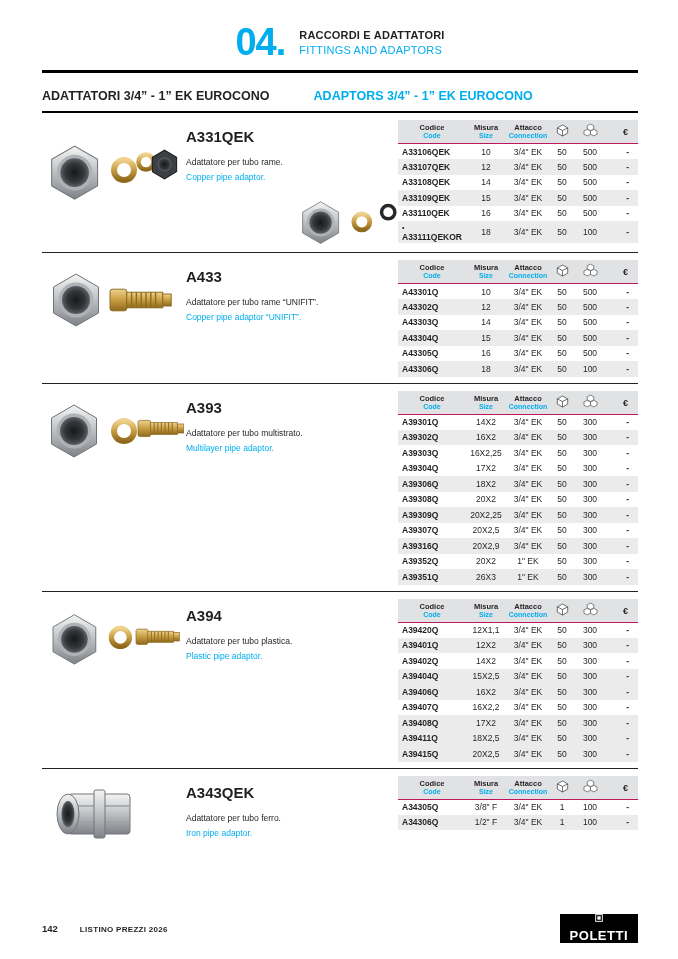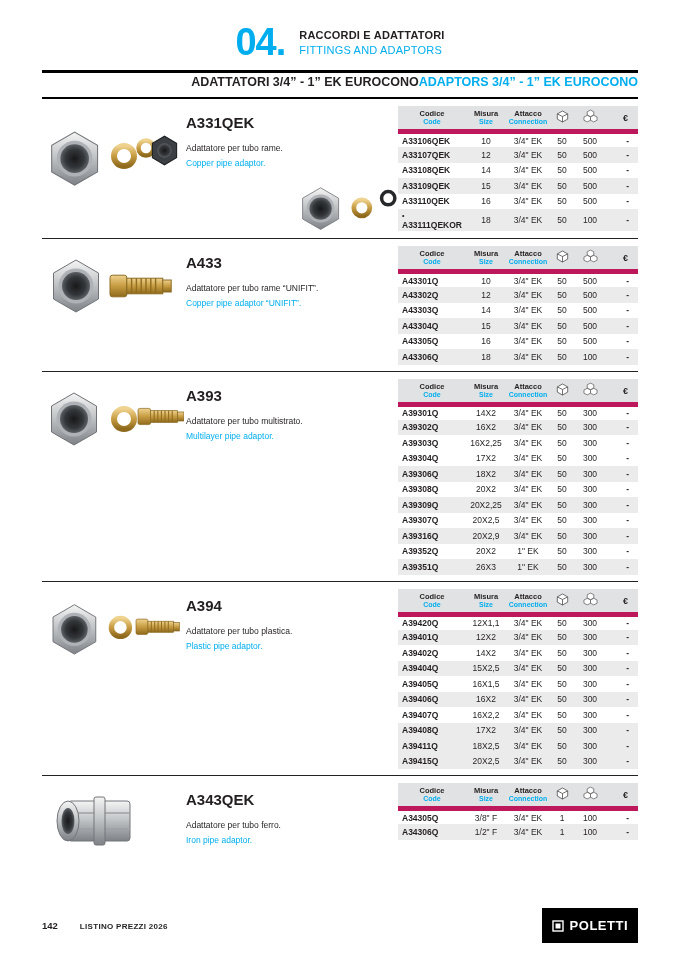--- a/index.html
+++ b/index.html
@@ -12,54 +12,54 @@
 
   
   .hdr { display:flex; gap:14px; align-items:flex-start;justify-content:center; }
   .hdr-num { font-size:38px; font-weight:bold; color:#00AEEF; line-height:32px; letter-spacing:-1px; }
   .hdr-titles { display:flex; flex-direction:column; gap:3px; padding-top:3px; }
   .hdr-it { font-size:11px; font-weight:bold; color:#231f20; letter-spacing:0.2px; }
   .hdr-en { font-size:11px; font-weight:normal; color:#00AEEF; letter-spacing:0.2px; }
   .hdr-rule { height:3px; background:#000; margin-top:12px; }
 
   
-  .sec-title { display:flex; justify-content:flex-end; margin-top:2px; padding-bottom:8px; border-bottom:2px solid #000; }
+  .sec-title { display:flex; justify-content:flex-start; margin-top:16px; padding-bottom:8px; border-bottom:2px solid #000;gap:44px; }
   .sec-title-it { font-size:12.5px; font-weight:bold; color:#231f20; }
   .sec-title-en { font-size:12.5px; font-weight:bold; color:#00AEEF; }
 
   
   section.product { display:flex; border-bottom:1.5px solid #222; padding:7px 0 6px; position:relative; }
   section.product.last { border-bottom:none; }
   .p-img { width:142px; display:flex; align-items:flex-start; padding-top:6px; }
   .p-info { width:214px; padding:6px 10px 0 2px; }
   .p-name { font-size:15px; font-weight:bold; margin:2px 0 12px; }
   .p-desc-it { font-size:8.5px; margin-bottom:5px; }
   .p-desc-en { font-size:8.5px; color:#00AEEF; }
   .p-extra { position:absolute; left:253px; top:82px; }
 
   
   .p-table { width:240px; }
   table { border-collapse:collapse; width:240px; table-layout:fixed; }
-  thead th { background:#e1e2e4; padding:3px 2px 2px; vertical-align:middle; border-bottom:5px solid #be185d; }
+  thead th { background:#e1e2e4; padding:3px 2px 2px; vertical-align:middle; border-bottom:1px solid #be185d; }
   .h-it { display:block; font-size:7.5px; font-weight:bold; color:#231f20; line-height:9px; }
   .h-en { display:block; font-size:7px; font-weight:bold; color:#00AEEF; line-height:8.5px; }
   .h-eur { display:block; font-size:9px; font-weight:bold; text-align:right; padding-right:8px; }
   th.icon-th { text-align:center; }
   tbody td { height:15.5px; font-size:8.5px; text-align:center; padding:1px 2px; color:#231f20; }
   tbody td.code-cell { font-weight:bold; text-align:left; padding-left:4px; }
   tbody td.price-cell { font-weight:bold; text-align:right; padding-right:9px; }
   tbody tr.alt { background:#ebebec; }
   .marker { font-size:7px; }
 
   
   .footer { position:absolute; left:42px; right:40px; bottom:16px; display:flex; justify-content:space-between; align-items:center; }
   .foot-left { display:flex; align-items:baseline; }
   .page-num { font-size:9.5px; font-weight:bold; }
   .price-list { font-size:8px; font-weight:bold; margin-left:22px; letter-spacing:0.3px; }
-  .brand-logo { background:#000; height:35px; padding:0 10px; display:flex; align-items:center; gap:6px; }
+  .brand-logo { background:#000; height:29px; padding:0 10px; display:flex; align-items:center; gap:6px;flex-direction:column; }
   .brand-text { color:#fff; font-size:13px; font-weight:bold; letter-spacing:0.5px; }
 
   .photo { display:block; }
 </style>
 </head>
 <body>
 
 <svg width="0" height="0" style="position:absolute" aria-hidden="true">
   <defs>
     <linearGradient id="gSilver" x1="0" y1="0" x2="0" y2="1">
@@ -571,28 +571,20 @@
               <td class="price-cell">-</td>
             </tr>
             <tr class="alt">
               <td class="code-cell">A39404Q</td>
               <td>15X2,5</td>
               <td>3/4" EK</td>
               <td>50</td>
               <td>300</td>
               <td class="price-cell">-</td>
             </tr>
-            <tr>
-              <td class="code-cell">A39405Q</td>
-              <td>16X1,5</td>
-              <td>3/4" EK</td>
-              <td>50</td>
-              <td>300</td>
-              <td class="price-cell">-</td>
-            </tr>
             <tr class="alt">
               <td class="code-cell">A39406Q</td>
               <td>16X2</td>
               <td>3/4" EK</td>
               <td>50</td>
               <td>300</td>
               <td class="price-cell">-</td>
             </tr>
             <tr>
               <td class="code-cell">A39407Q</td>

